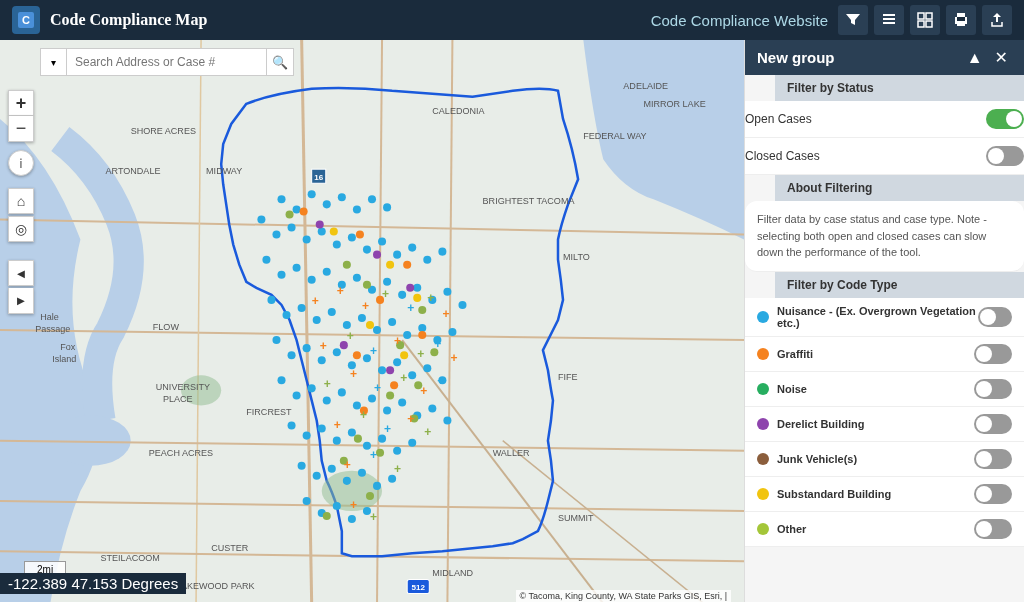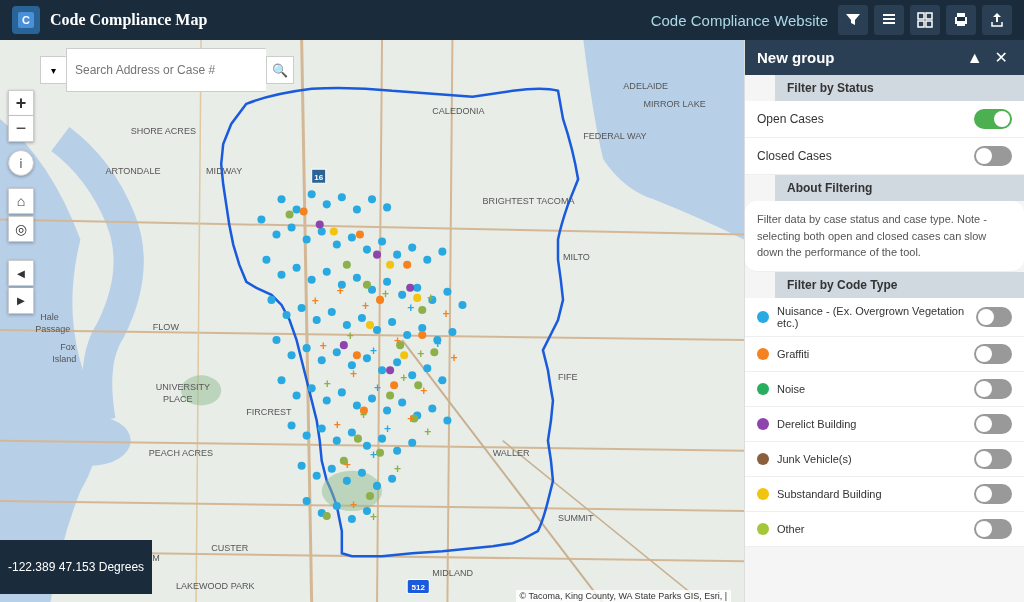--- a/index.html
+++ b/index.html
@@ -73,22 +73,22 @@
       border: 1px solid #999;
     }
 
     
     .coordinates-bar {
       position: absolute;
       bottom: 8px;
       left: 0;
       background: #1a2b3c;
       color: white;
-      font-size: 12px;
-      padding: 20px 8px;
+      font-size: 15px;
+      padding: 2px 8px;
     }
 
     
     .attribution {
       position: absolute;
       bottom: 0;
       right: 13px;
       background: rgba(255,255,255,0.8);
       font-size: 9px;
       padding: 1px 4px;
@@ -131,21 +131,21 @@
       font-weight: bold;
       color: #333;
       margin-left: 30px;
     }
 
     
     .filter-row {
       display: flex;
       align-items: center;
       justify-content: space-between;
-      padding: 8px 12px;
+      padding: 8px 0;
       border-bottom: 1px solid #eee;
       background: white;
     }
     .filter-label {
       font-size: 12px;
       color: #333;
     }
 
     
     .toggle {
@@ -188,20 +188,21 @@
     }
 
     
     .code-type-row {
       display: flex;
       align-items: center;
       justify-content: space-between;
       padding: 7px 12px;
       border-bottom: 1px solid #eee;
       background: white;
+      font-weight: bold;
     }
     .code-type-left {
       display: flex; align-items: center; gap: 8px;
     }
     .color-dot {
       width: 12px; height: 12px;
       border-radius: 50%;
       flex-shrink: 0;
     }
     .code-type-label {
@@ -308,21 +309,21 @@
     .search-bar-map {
       position: absolute;
       top: 8px;
       left: 40px;
       z-index: 10;
       display: flex;
       align-items: center;
     }
     .search-bar-map input {
       width: 200px;
-      height: 44px;
+      height: 28px;
       border: 1px solid #ccc;
       padding: 0 8px;
       font-size: 12px;
       border-right: none;
       outline: none;
     }
     .search-bar-map .dropdown-arrow {
       background: white;
       border: 1px solid #ccc;
       height: 28px;

